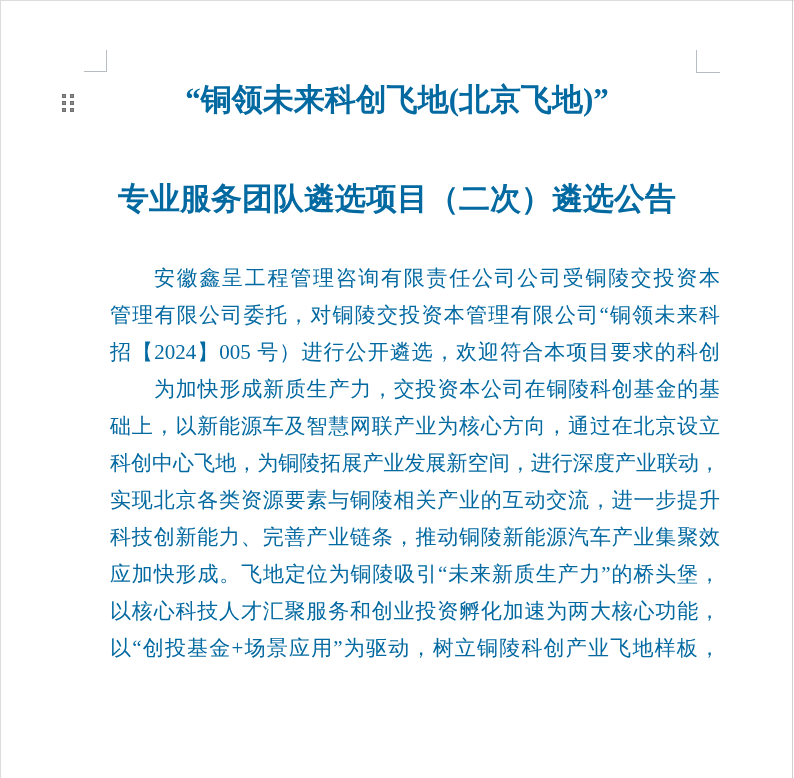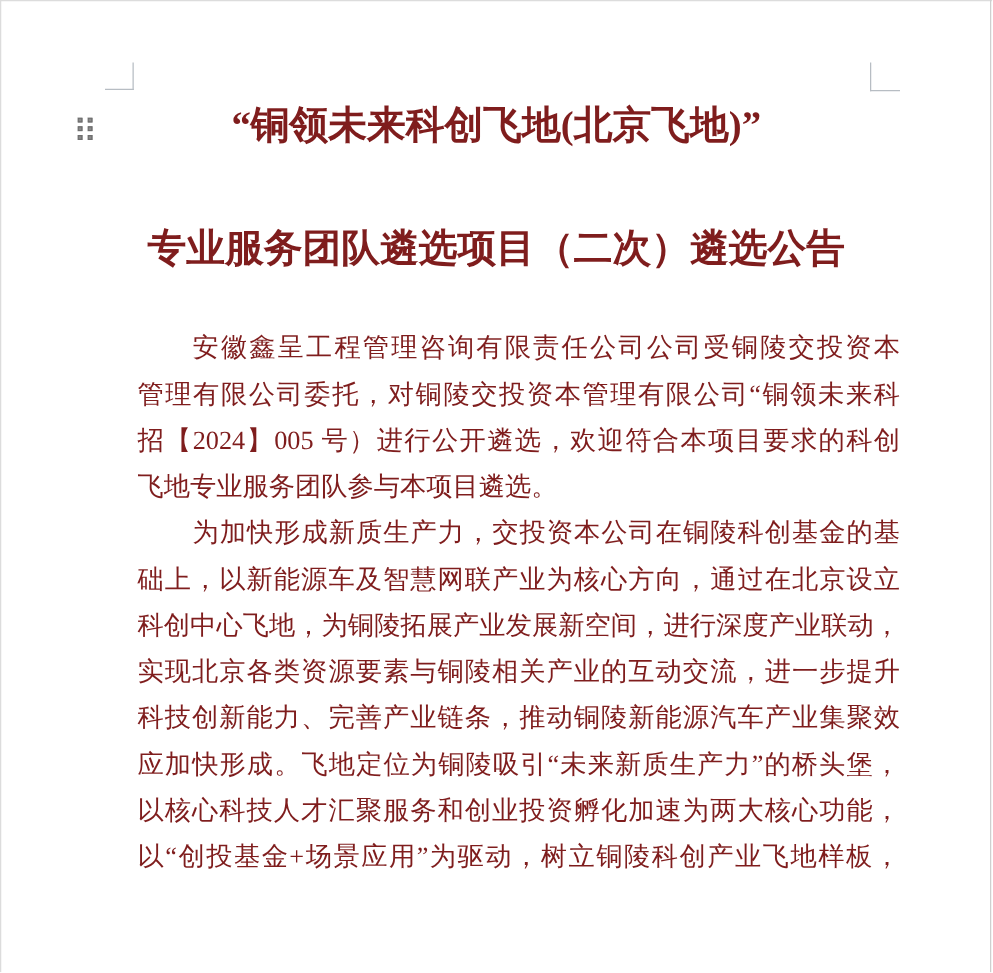--- a/index.html
+++ b/index.html
@@ -2,21 +2,21 @@
 <html><head>
 <meta charset="utf-8">
 <style>
   html,body { margin:0; padding:0; background:#ffffff; }
   .page {
     position:relative;
     width:794px; height:778px;
     background:#ffffff;
     overflow:hidden;
     font-family:"Liberation Serif", serif;
-    color:#7f1d1d;
+    color:#0369a1;
   }
   
   .edge-top    { position:absolute; left:0; top:0; width:794px; height:1px; background:#dcdcdc; }
   .edge-left   { position:absolute; left:0; top:0; width:1px; height:778px; background:#dcdcdc; }
   .edge-right  { position:absolute; left:792px; top:0; width:1px; height:778px; background:#cfcfcf; }
 
   
   .mark-tl {
     position:absolute; left:84px; top:50px; width:22px; height:21px;
     border-right:1px solid #b7bdc3; border-bottom:1px solid #b7bdc3;
@@ -91,21 +91,20 @@
   </div>
 
   <div class="doc-title t1">“铜领未来科创飞地(北京飞地)”</div>
   <div class="doc-title t2">专业服务团队遴选项目（二次）遴选公告</div>
 
   <div class="body-block">
 
     <div class="line fill indent">安徽鑫呈工程管理咨询有限责任公司公司受铜陵交投资本</div>
     <div class="line fill">管理有限公司委托，对铜陵交投资本管理有限公司“铜领未来科</div>
     <div class="line fill">招【2024】005 号）进行公开遴选，欢迎符合本项目要求的科创</div>
-    <div class="line last">飞地专业服务团队参与本项目遴选。</div>
 
 
     <div class="line fill indent">为加快形成新质生产力，交投资本公司在铜陵科创基金的基</div>
     <div class="line fill">础上，以新能源车及智慧网联产业为核心方向，通过在北京设立</div>
     <div class="line fill">科创中心飞地，为铜陵拓展产业发展新空间，进行深度产业联动，</div>
     <div class="line fill">实现北京各类资源要素与铜陵相关产业的互动交流，进一步提升</div>
     <div class="line fill">科技创新能力、完善产业链条，推动铜陵新能源汽车产业集聚效</div>
     <div class="line fill">应加快形成。飞地定位为铜陵吸引“未来新质生产力”的桥头堡，</div>
     <div class="line fill">以核心科技人才汇聚服务和创业投资孵化加速为两大核心功能，</div>
     <div class="line fill">以“创投基金+场景应用”为驱动，树立铜陵科创产业飞地样板，</div>

